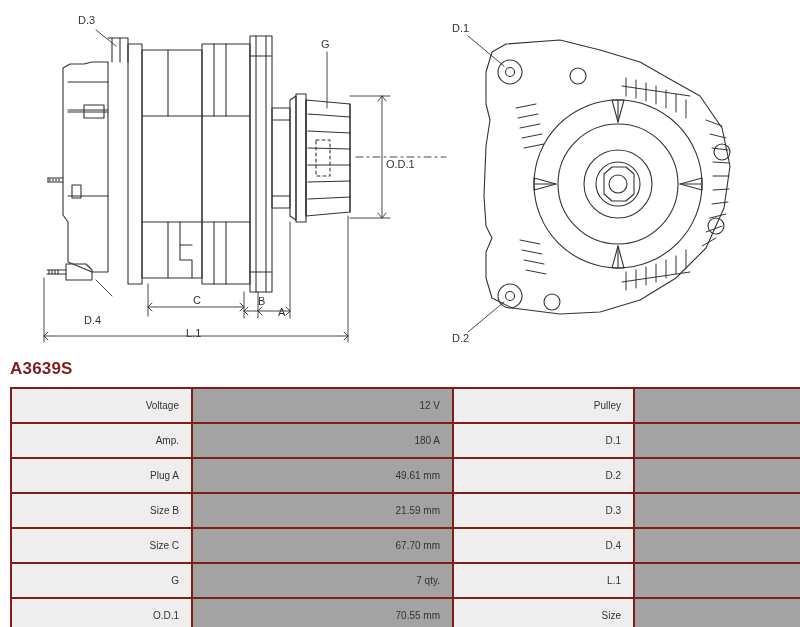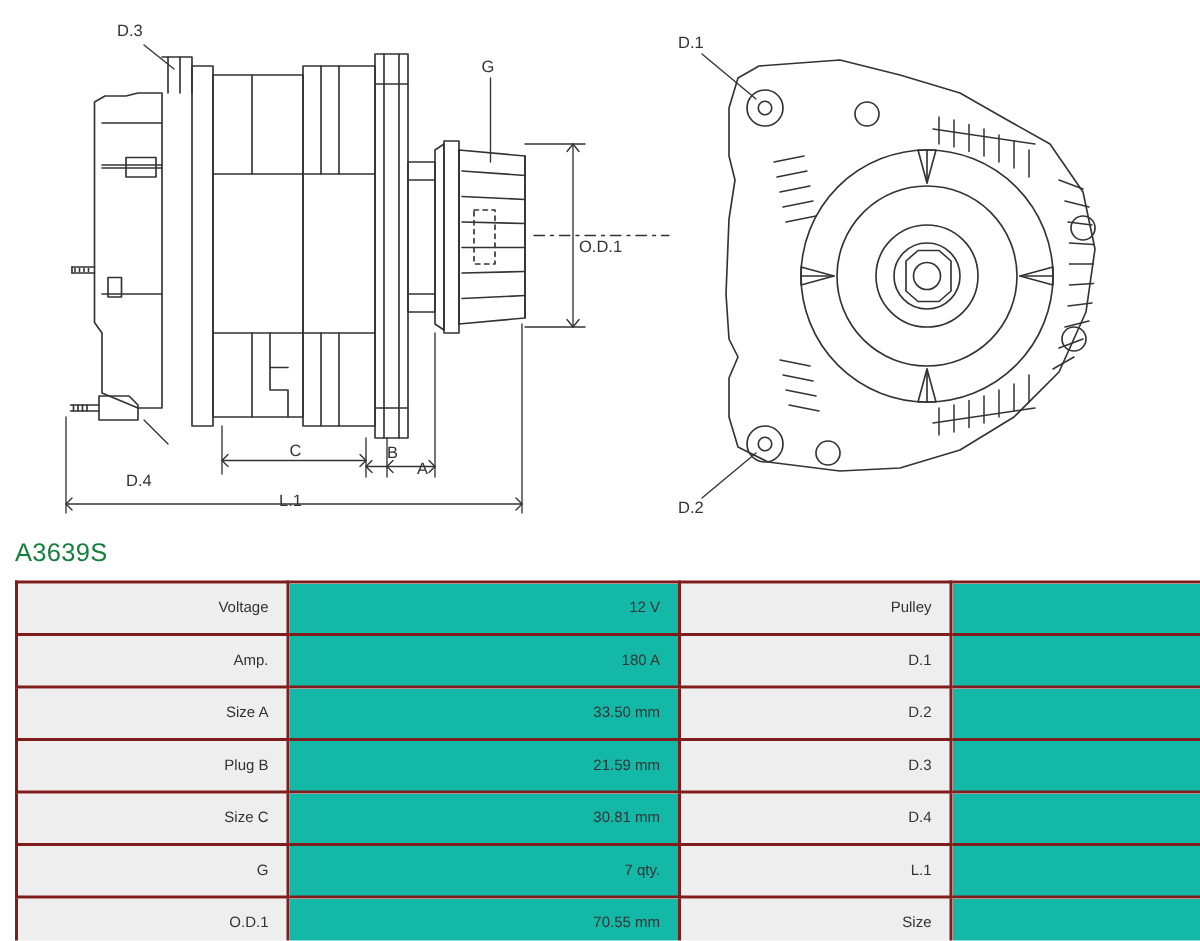--- a/index.html
+++ b/index.html
@@ -17,23 +17,23 @@
   }
   #drawing {
     position: relative;
     width: 800px;
     height: 355px;
   }
   #drawing svg {
     display: block;
   }
   .part-title {
-    color: #15803d;
+    color: #7f1d1d;
     font-size: 17px;
-    font-weight: normal;
+    font-weight: bold;
     margin: 4px 0 8px 10px;
     letter-spacing: 0.2px;
   }
   table.specs {
     border-collapse: collapse;
     width: 780px;
     margin: 0 10px;
     table-layout: fixed;
   }
   table.specs td {
@@ -44,21 +44,21 @@
     white-space: nowrap;
     overflow: hidden;
   }
   td.label {
     background: #eeeeee;
     text-align: right;
     color: #333333;
     width: 155px;
   }
   td.value {
-    background: #14b8a6;
+    background: #a3a3a3;
     text-align: right;
     color: #333333;
     width: 235px;
   }
   .dim-label {
     font-size: 11px;
     fill: #333333;
     font-family: "Liberation Sans", sans-serif;
   }
 </style>
@@ -247,34 +247,34 @@
       <td class="label">Pulley</td>
       <td class="value">AFP</td>
     </tr>
     <tr>
       <td class="label">Amp.</td>
       <td class="value">180 A</td>
       <td class="label">D.1</td>
       <td class="value">8.50 mm</td>
     </tr>
     <tr>
-      <td class="label">Size A</td>
-      <td class="value">33.50 mm</td>
+      <td class="label">Plug A</td>
+      <td class="value">49.61 mm</td>
       <td class="label">D.2</td>
       <td class="value">8.50 mm</td>
     </tr>
     <tr>
-      <td class="label">Plug B</td>
+      <td class="label">Size B</td>
       <td class="value">21.59 mm</td>
       <td class="label">D.3</td>
       <td class="value">M8x1.25 mm</td>
     </tr>
     <tr>
       <td class="label">Size C</td>
-      <td class="value">30.81 mm</td>
+      <td class="value">67.70 mm</td>
       <td class="label">D.4</td>
       <td class="value">M8x1.25 mm</td>
     </tr>
     <tr>
       <td class="label">G</td>
       <td class="value">7 qty.</td>
       <td class="label">L.1</td>
       <td class="value">193.00 mm</td>
     </tr>
     <tr>

